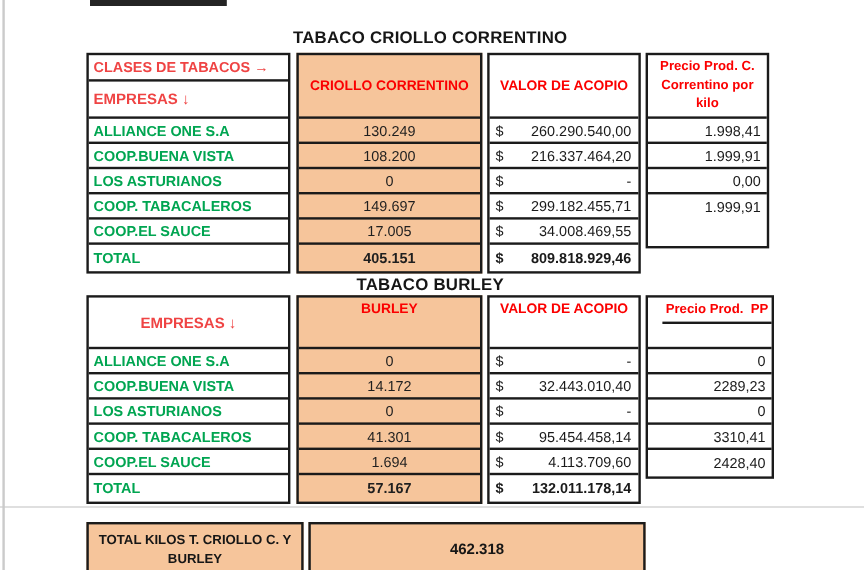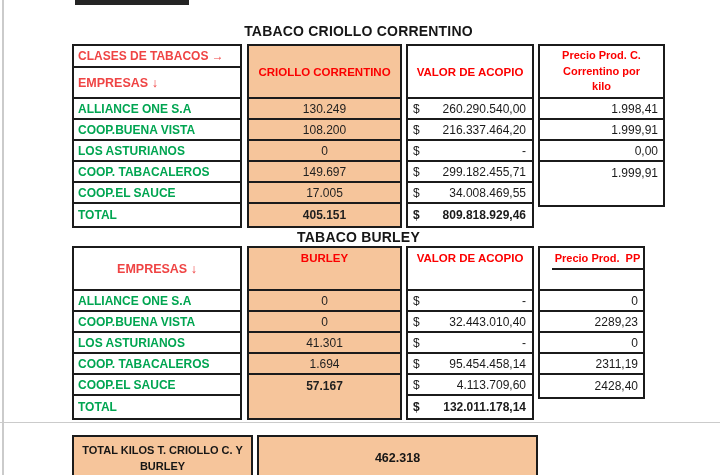--- a/index.html
+++ b/index.html
@@ -101,21 +101,21 @@
   <div class="c h21 valor">
       <span>$</span>
       <span>34.008.469,55</span>
     </div>
   <div class="c h21 valor bold">
       <span>$</span>
       <span>809.818.929,46</span>
     </div>
 </div>
 
-<div class="blk" style="left:538px;top:44px;width:127px;height:163px">
+<div class="blk" style="left:538px;top:44px;width:103px;height:163px">
   <div class="c h53 hdr-red wrap3 center">Precio Prod.   C.
 Correntino por
 kilo</div>
   <div class="c h21 precio">1.998,41</div>
   <div class="c h21 precio">1.999,91</div>
   <div class="c h21 precio">0,00</div>
   <div class="c h21 precio">1.999,91</div>
 </div>
 
 <div class="blk" style="left:72px;top:246px;width:170px;height:174px">
@@ -124,20 +124,21 @@
   <div class="c h21 name">COOP.BUENA VISTA</div>
   <div class="c h21 name">LOS ASTURIANOS</div>
   <div class="c h21 name">COOP. TABACALEROS</div>
   <div class="c h21 name">COOP.EL SAUCE</div>
   <div class="c h21 name">TOTAL</div>
 </div>
 
 <div class="blk orange" style="left:247px;top:246px;width:155px;height:174px">
   <div class="c h43 hdr-red hdr-top center">BURLEY</div>
   <div class="c h21 kilos">0</div>
+  <div class="c h21 kilos">14.172</div>
   <div class="c h21 kilos">0</div>
   <div class="c h21 kilos">41.301</div>
   <div class="c h21 kilos">1.694</div>
   <div class="c h21 kilos bold">57.167</div>
 </div>
 
 <div class="blk" style="left:406px;top:246px;width:128px;height:174px">
   <div class="c h43 hdr-red hdr-top center">VALOR DE ACOPIO</div>
   <div class="c h21 valor">
       <span>$</span>
@@ -164,19 +165,19 @@
       <span>132.011.178,14</span>
     </div>
 </div>
 
 <div class="blk" style="left:538px;top:246px;width:107px;height:153px">
   <div class="c h22 hdr-red pre center" style="font-size:11px">Precio Prod.  PP</div>
   <div class="c h21"></div>
   <div class="c h21 precio">0</div>
   <div class="c h21 precio">2289,23</div>
   <div class="c h21 precio">0</div>
-  <div class="c h21 precio">2311,19</div>
+  <div class="c h21 precio">3310,41</div>
   <div class="c h21 precio">2428,40</div>
 </div>
 
 <div class="summary-cell" style="left:72px;top:435px;width:181px;height:46px;font-size:11px;line-height:1.5;white-space:pre-line">TOTAL KILOS T. CRIOLLO C. Y
 BURLEY</div>
 <div class="summary-cell" style="left:257px;top:435px;width:281px;height:46px;font-size:12.5px">462.318</div>
 
 </body></html>

